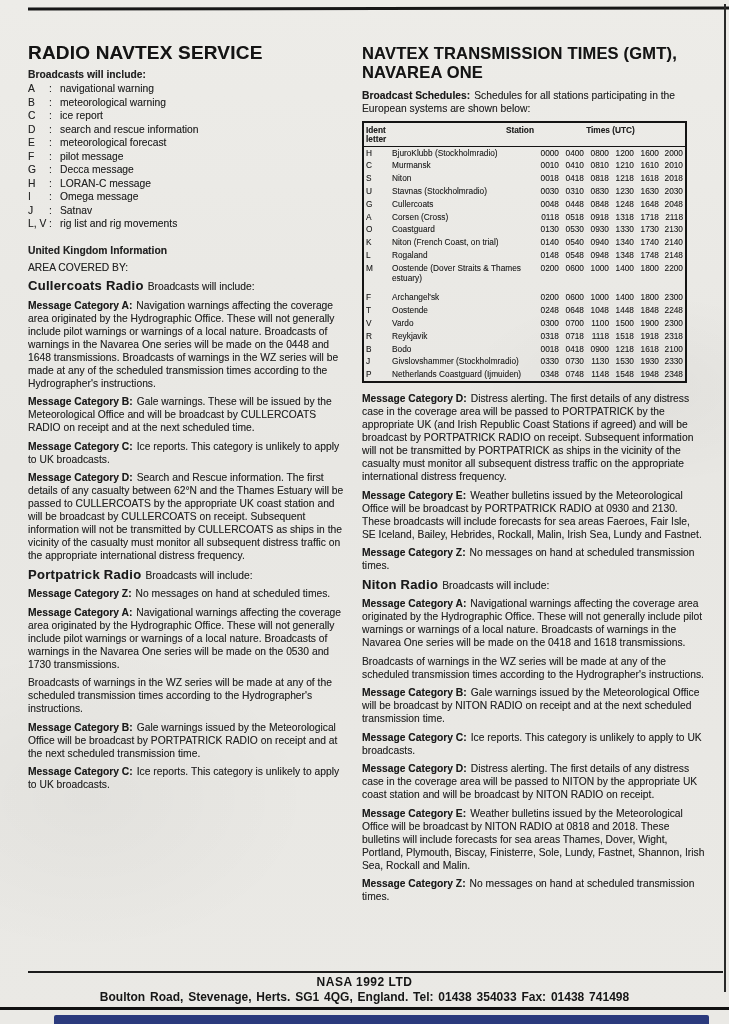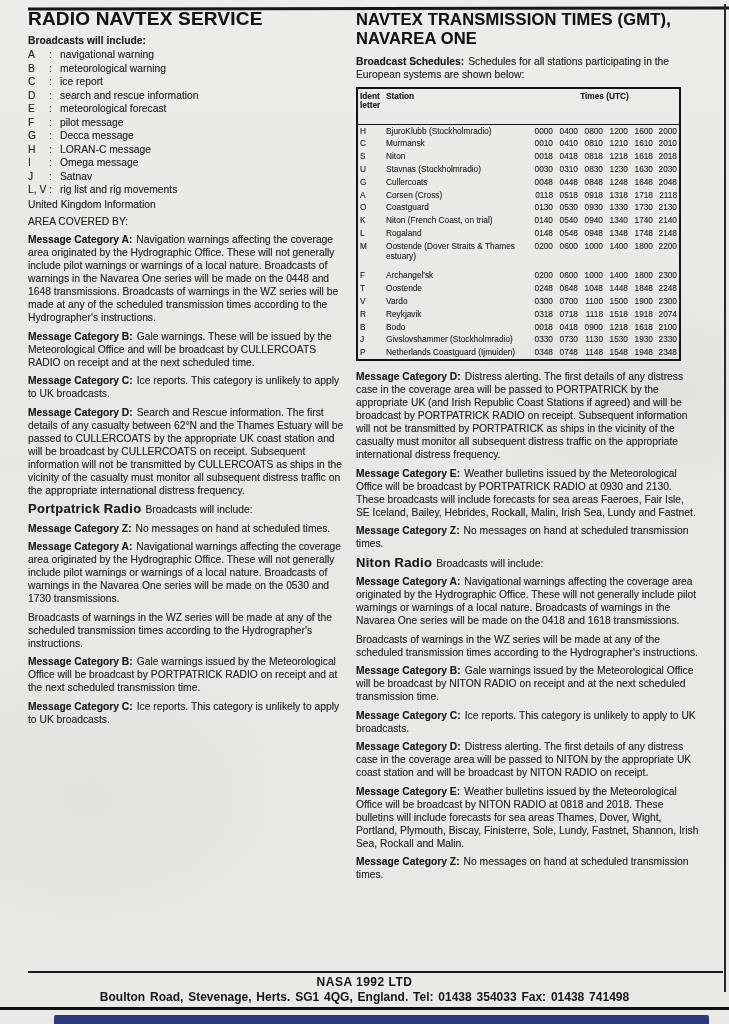--- a/index.html
+++ b/index.html
@@ -7,45 +7,45 @@
     width:729px;height:1024px;position:relative;overflow:hidden;
     font-family:"Liberation Sans",sans-serif;color:#222;
     background:
       radial-gradient(260px 140px at 88% 38%, rgba(0,0,0,0.035), transparent 70%),
       radial-gradient(320px 220px at 12% 78%, rgba(0,0,0,0.03), transparent 70%),
       linear-gradient(180deg,#edecE8 0%,#e8e7e3 45%,#eae9e5 100%);
   }
   .page{position:absolute;inset:0}
   .scan-top{position:absolute;top:7px;left:28px;right:0;height:3px;background:#171717;transform:rotate(-0.08deg)}
   .scan-right{position:absolute;top:4px;right:3px;width:2px;height:988px;background:#2a2a2a}
-  .cols{position:absolute;top:8px;left:28px;display:flex;gap:9px}
+  .cols{position:absolute;top:42px;left:28px;display:flex;gap:15px}
   .col{font-size:10.3px;line-height:13px;color:#242424;text-shadow:0 0 0.4px rgba(20,20,20,0.35)}
   .col.left{width:319px}
   .col.right{width:343px}
   h1{font-size:19px;line-height:21px;margin:0 0 5px;font-weight:bold;color:#141414;letter-spacing:0.2px}
   .col.right h1{font-size:16.5px;line-height:19px;margin:2px 0 7px}
   .bold-head{font-weight:bold;margin:2px 0 1px}
   .cat-row{display:flex;line-height:13.5px}
   .cat-code{min-width:21px;white-space:nowrap}
   .cat-colon{width:11px}
   .cat-desc{flex:1}
-  .uk-head{font-weight:normal;margin:1px 0 4px}
+  .uk-head{font-weight:bold;margin:13px 0 4px}
   .area-label{margin:0 0 5px}
   p.para{margin:0 0 5.5px}
   p.blk{margin:0 0 5.5px}
   .lbl{font-weight:bold;margin-right:4px;color:#1a1a1a}
   .lbl:empty{display:none;margin:0}
   [data-kind="section"]{margin-top:9px;margin-bottom:4px}
   [data-kind="section"] .lbl{font-size:13px;letter-spacing:0.3px}
   .sched-wrap{margin:4px 0 9px}
   table.sched{border-collapse:collapse;table-layout:fixed;width:323px;border:2px solid #141414;font-size:8.3px;line-height:9.8px;color:#1f1f1f}
   table.sched th,table.sched td{padding:1.5px 2px;vertical-align:top;overflow:hidden}
-  table.sched thead th{border-bottom:1.5px solid #141414;font-weight:bold;padding-top:3px;padding-bottom:13px}
+  table.sched thead th{border-bottom:1.5px solid #141414;font-weight:bold;padding-top:3px;padding-bottom:1px}
   th.ident{text-align:left;padding-left:4px}
-  th.station{text-align:left}
+  th.station{text-align:right}
   th.times{text-align:center}
   td.ident{padding-left:6px}
   td.time{text-align:right;padding-right:4px}
   tr.gap td{height:7px;padding:0}
   .footer{position:absolute;left:0;right:0;top:971px}
   .footer-rule-top{margin:0 6px 0 28px;border-top:2px solid #1c1c1c}
   .footer-company{text-align:center;font-weight:bold;font-size:12px;letter-spacing:0.5px;color:#141414;margin-top:2px}
   .footer-address{text-align:center;font-weight:bold;font-size:12px;color:#161616;margin-top:1px;word-spacing:1.5px}
   .footer-rule-bottom{margin-top:3px;border-top:3px solid #111}
   .bottom-bar{position:absolute;left:54px;right:20px;bottom:0;height:9px;background:#2b3a7d;border-radius:2px 2px 0 0}
@@ -127,20 +127,21 @@
 
       <div>
 
       <p class="para"></p>
           <p class="para"></p>
           <p class="para"></p>
         </div>
 
       <div>
 
+      <p class="blk" data-kind="section"><b class="lbl">Cullercoats Radio</b><span class="btx">Broadcasts will include:</span></p>
           <p class="blk" data-kind="para"><b class="lbl">Message Category A:</b><span class="btx">Navigation warnings affecting the coverage area originated by the Hydrographic Office. These will not generally include pilot warnings or warnings of a local nature. Broadcasts of warnings in the Navarea One series will be made on the 0448 and 1648 transmissions. Broadcasts of warnings in the WZ series will be made at any of the scheduled transmission times according to the Hydrographer's instructions.</span></p>
           <p class="blk" data-kind="para"><b class="lbl">Message Category B:</b><span class="btx">Gale warnings. These will be issued by the Meteorological Office and will be broadcast by CULLERCOATS RADIO on receipt and at the next scheduled time.</span></p>
           <p class="blk" data-kind="para"><b class="lbl">Message Category C:</b><span class="btx">Ice reports. This category is unlikely to apply to UK broadcasts.</span></p>
           <p class="blk" data-kind="para"><b class="lbl">Message Category D:</b><span class="btx">Search and Rescue information. The first details of any casualty between 62°N and the Thames Estuary will be passed to CULLERCOATS by the appropriate UK coast station and will be broadcast by CULLERCOATS on receipt. Subsequent information will not be transmitted by CULLERCOATS as ships in the vicinity of the casualty must monitor all subsequent distress traffic on the appropriate international distress frequency.</span></p>
           <p class="blk" data-kind="section"><b class="lbl">Portpatrick Radio</b><span class="btx">Broadcasts will include:</span></p>
           <p class="blk" data-kind="para"><b class="lbl">Message Category Z:</b><span class="btx">No messages on hand at scheduled times.</span></p>
           <p class="blk" data-kind="para"><b class="lbl">Message Category A:</b><span class="btx">Navigational warnings affecting the coverage area originated by the Hydrographic Office. These will not generally include pilot warnings or warnings of a local nature. Broadcasts of warnings in the Navarea One series will be made on the 0530 and 1730 transmissions.</span></p>
           <p class="blk" data-kind="para"><span class="btx">Broadcasts of warnings in the WZ series will be made at any of the scheduled transmission times according to the Hydrographer's instructions.</span></p>
           <p class="blk" data-kind="para"><b class="lbl">Message Category B:</b><span class="btx">Gale warnings issued by the Meteorological Office will be broadcast by PORTPATRICK RADIO on receipt and at the next scheduled transmission time.</span></p>
           <p class="blk" data-kind="para"><b class="lbl">Message Category C:</b><span class="btx">Ice reports. This category is unlikely to apply to UK broadcasts.</span></p>
@@ -312,21 +313,21 @@
                 <td class="time">2300</td>
               </tr>
               <tr>
                 <td class="ident">R</td>
                 <td class="station">Reykjavik</td>
                 <td class="time">0318</td>
                 <td class="time">0718</td>
                 <td class="time">1118</td>
                 <td class="time">1518</td>
                 <td class="time">1918</td>
-                <td class="time">2074</td>
+                <td class="time">2318</td>
               </tr>
               <tr>
                 <td class="ident">B</td>
                 <td class="station">Bodo</td>
                 <td class="time">0018</td>
                 <td class="time">0418</td>
                 <td class="time">0900</td>
                 <td class="time">1218</td>
                 <td class="time">1618</td>
                 <td class="time">2100</td>

